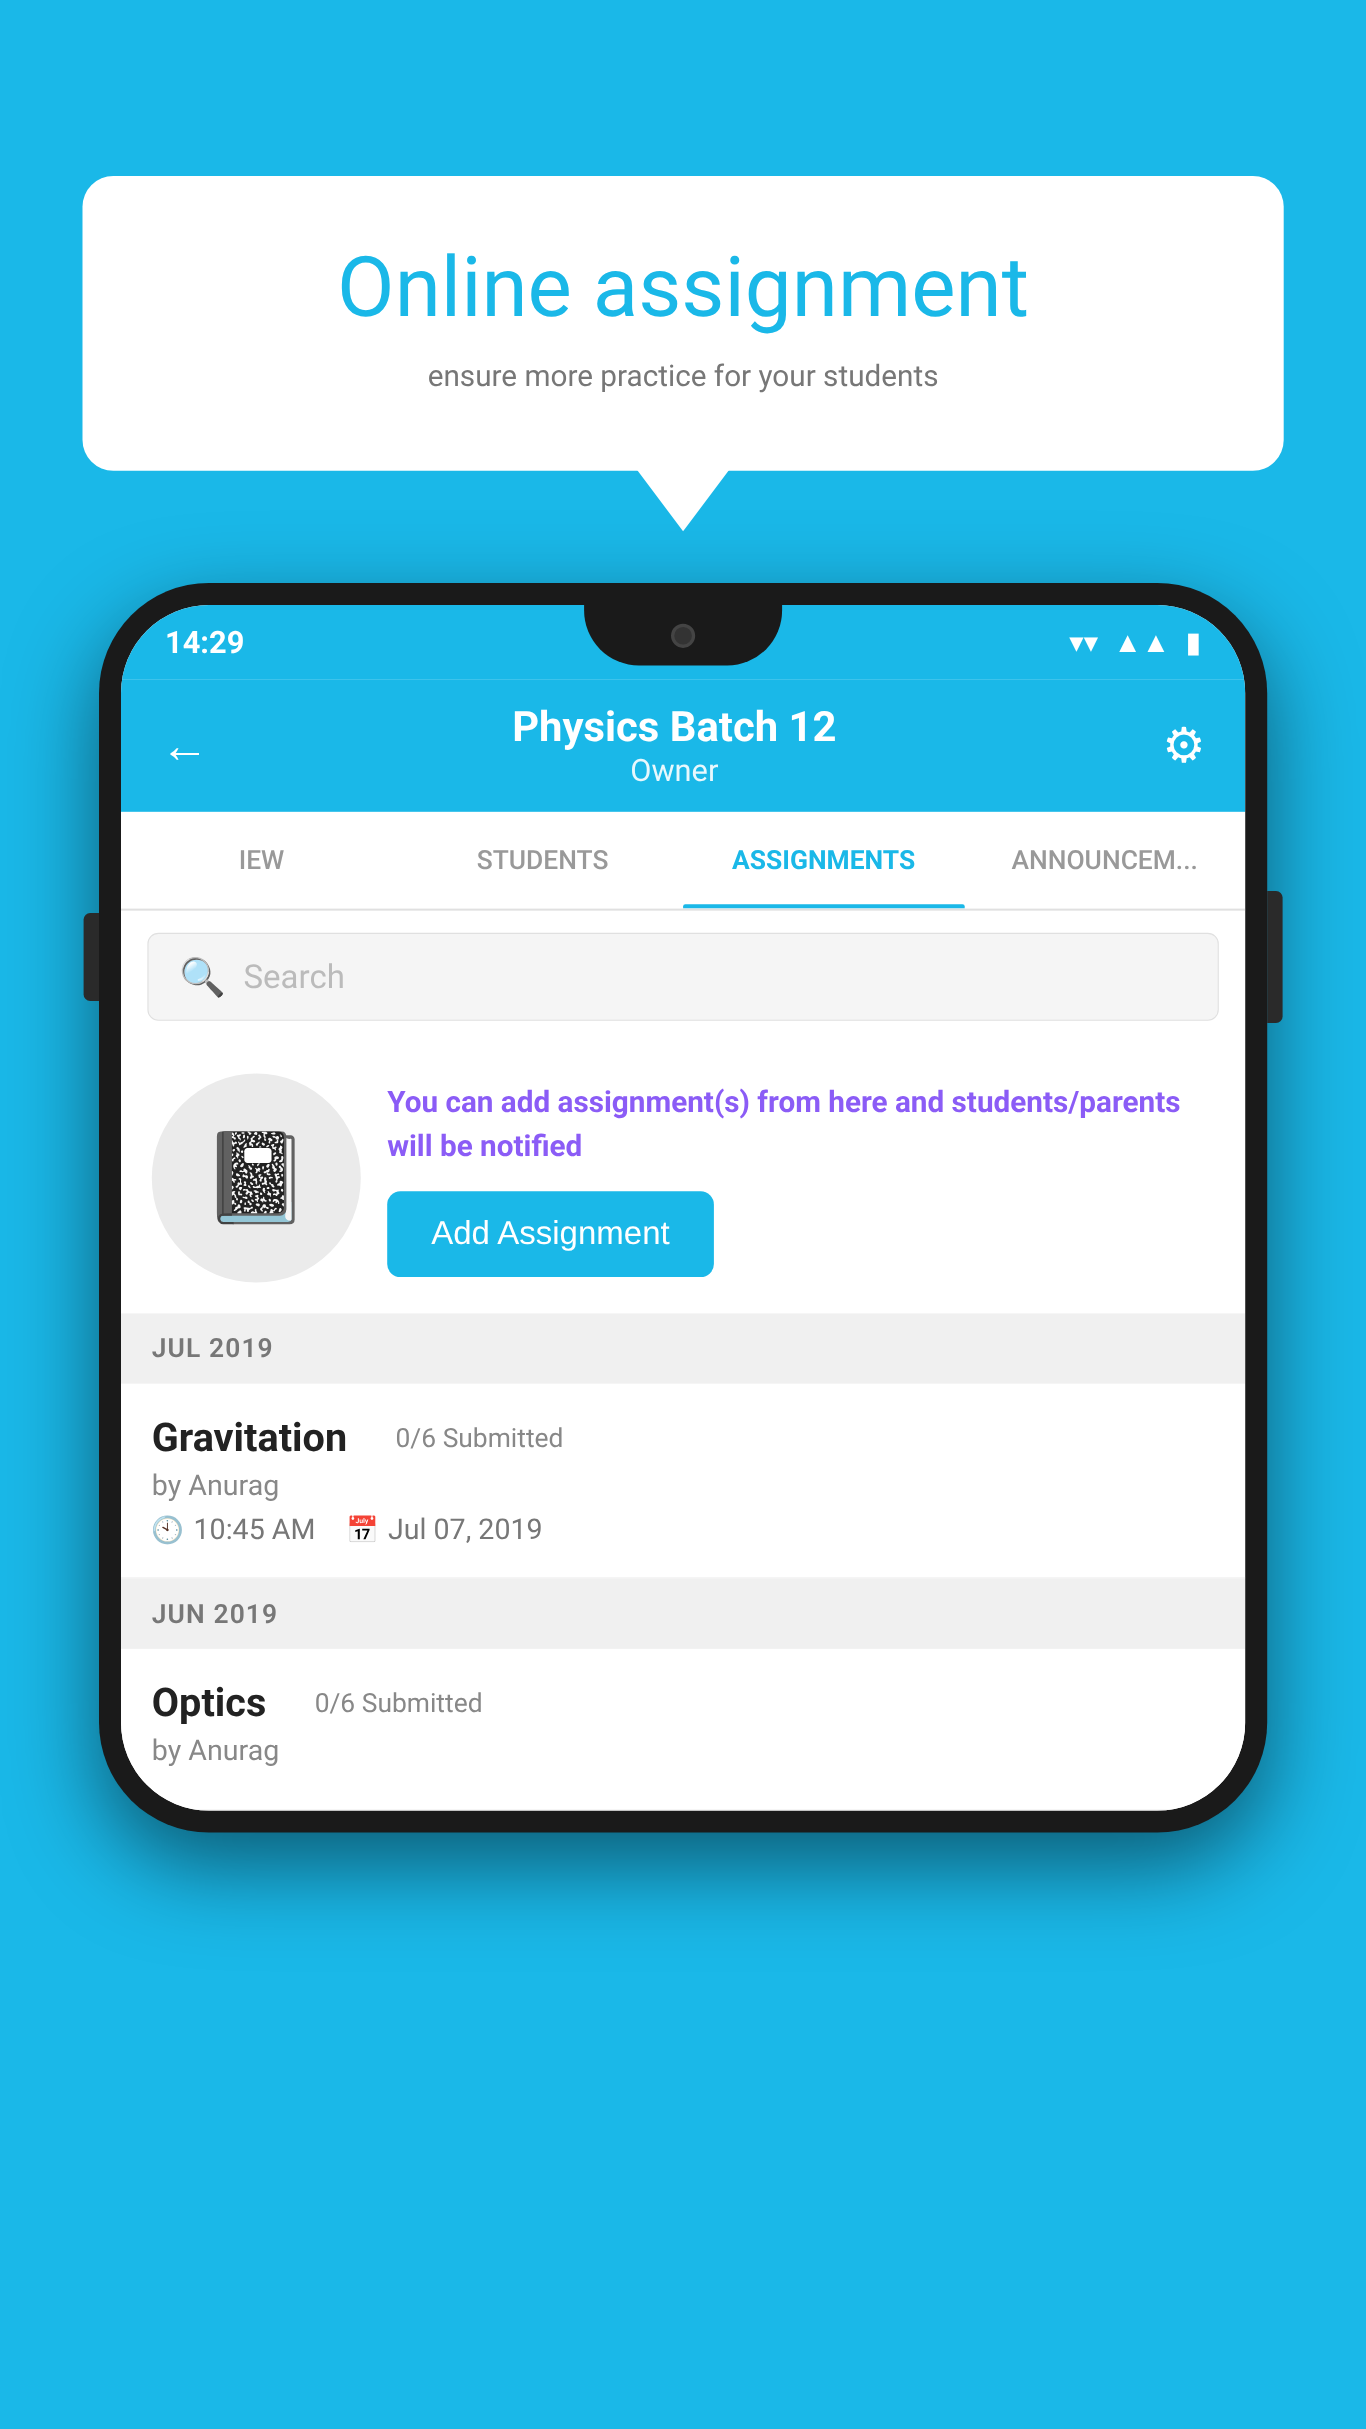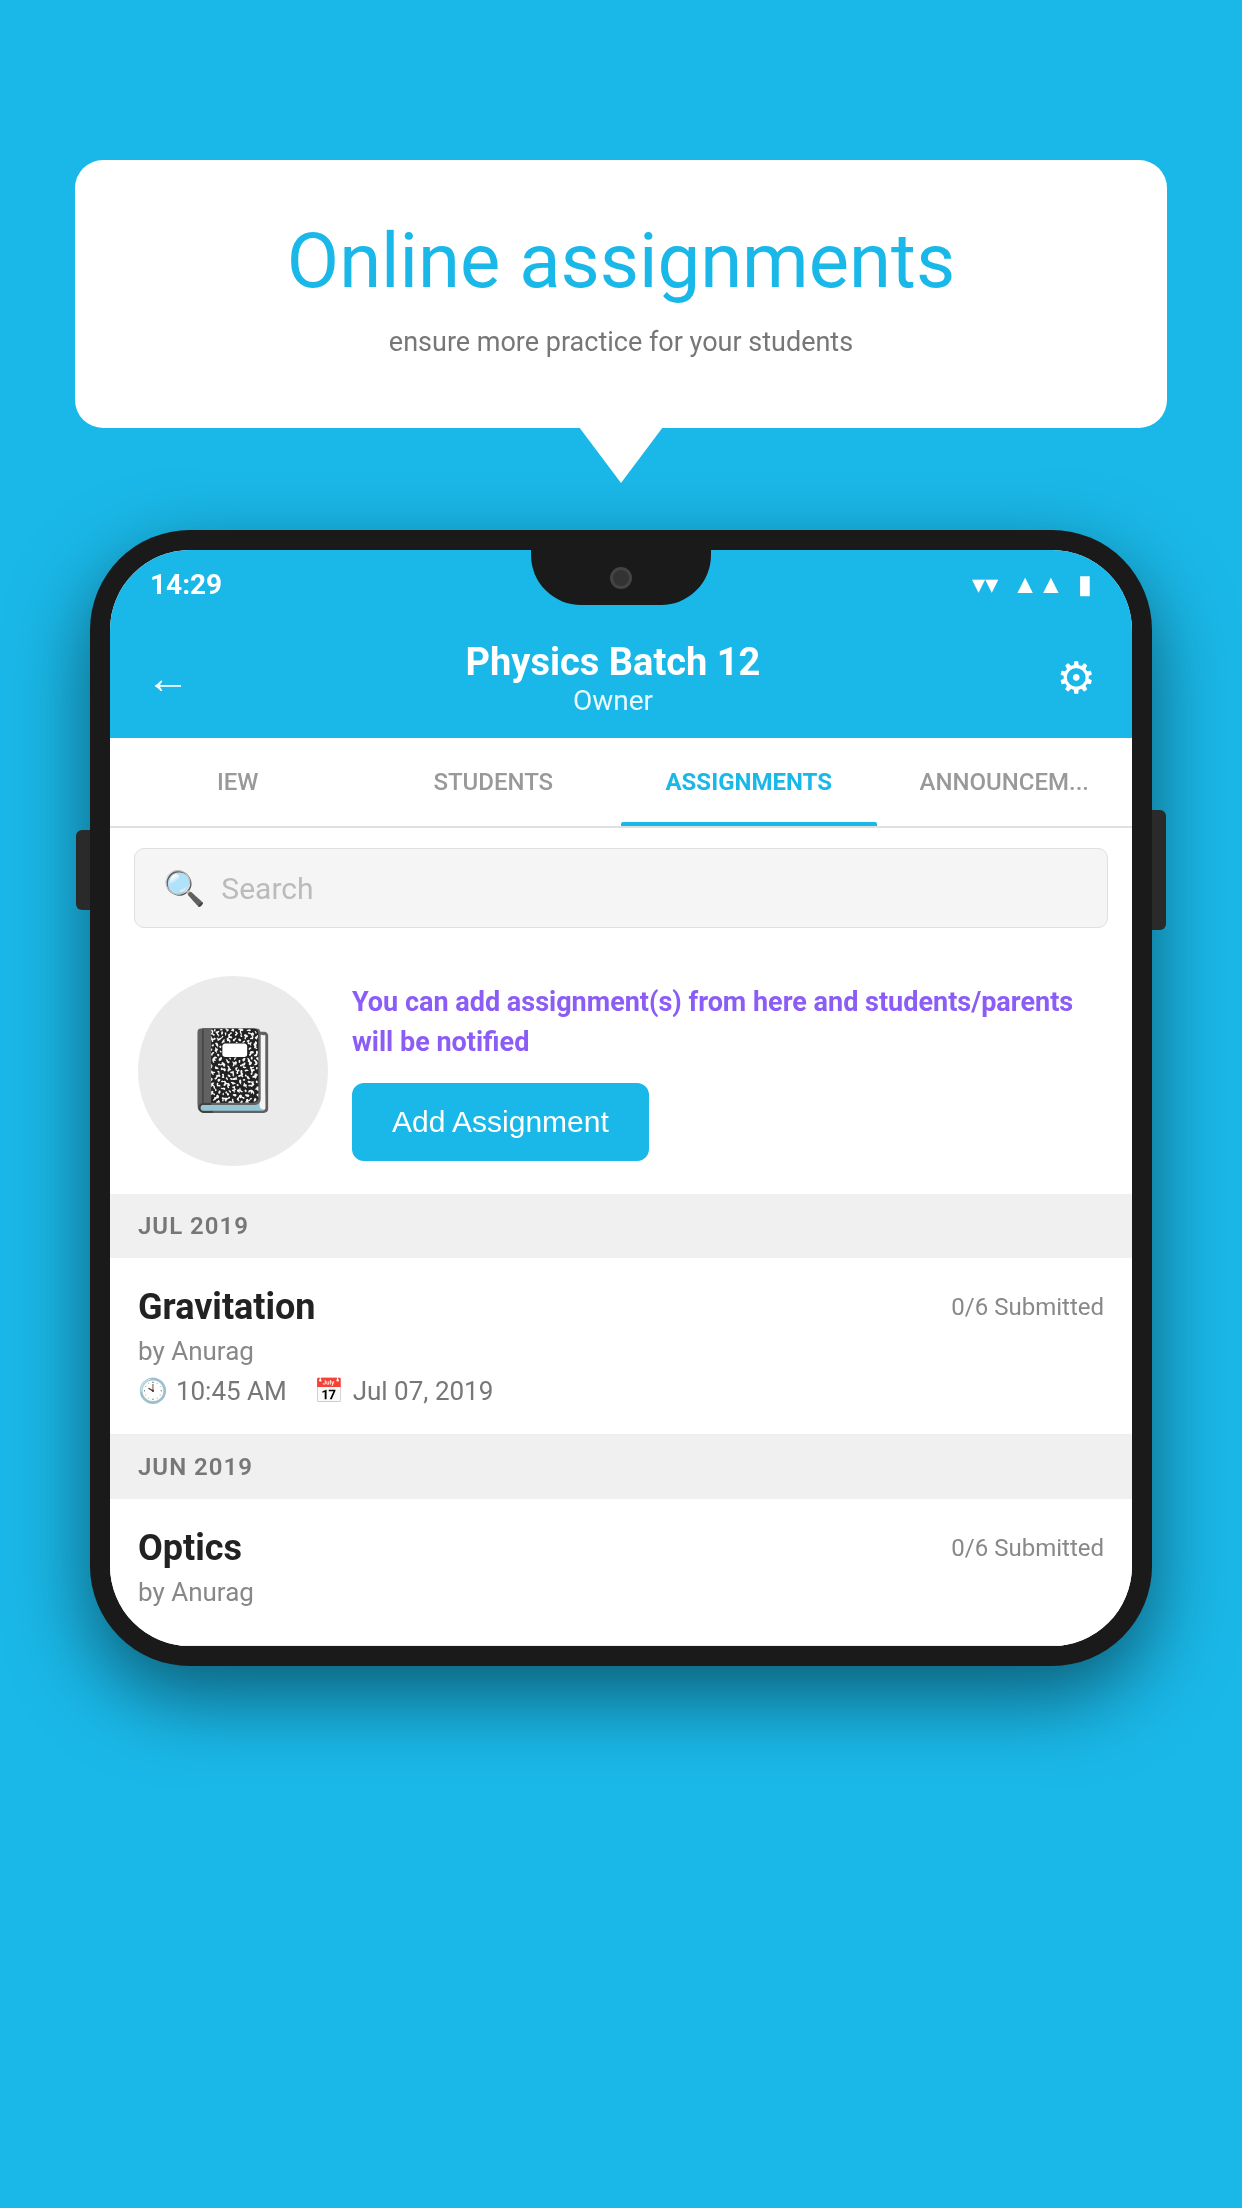--- a/index.html
+++ b/index.html
@@ -329,22 +329,22 @@
     
     .assignment-item {
       background: white;
       padding: 28px 28px;
       border-bottom: 1px solid #eee;
     }
 
     .assignment-top-row {
       display: flex;
       align-items: center;
-      justify-content: space-between;
       margin-bottom: 8px;
+      gap: 44px;
     }
 
     .assignment-title {
       font-size: 36px;
       font-weight: 700;
       color: #222;
     }
 
     .assignment-submitted {
       font-size: 24px;
@@ -373,21 +373,21 @@
 
     .meta-icon {
       font-size: 24px;
     }
   </style>
 </head>
 <body>
 
 <div class="speech-bubble-wrapper">
   <div class="speech-bubble">
-    <div class="speech-bubble-title">Online assignments</div>
+    <div class="speech-bubble-title">Online assignment</div>
     <div class="speech-bubble-subtitle">ensure more practice for your students</div>
   </div>
 </div>
 
 <div class="phone-wrapper">
   <div class="phone-outer">
     <div class="phone-inner">
 
       <div class="status-bar">
         <span class="status-time">14:29</span>

